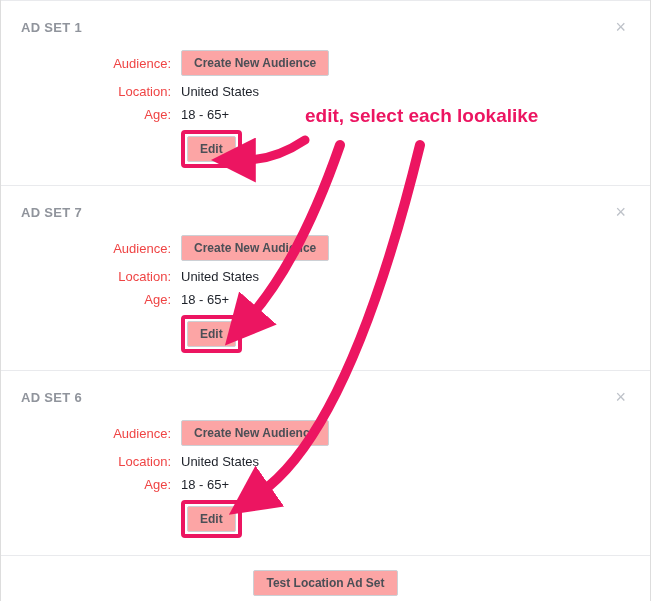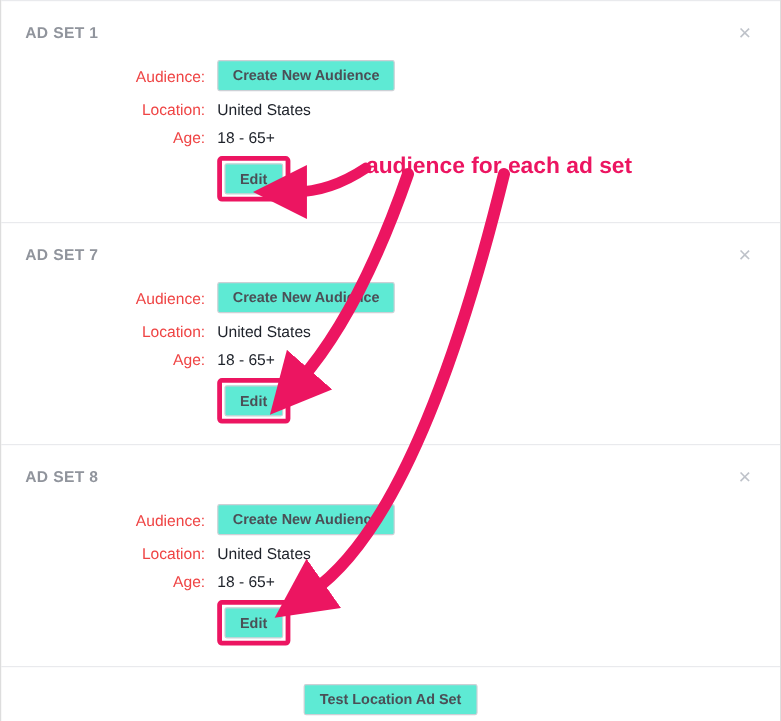--- a/index.html
+++ b/index.html
@@ -61,21 +61,21 @@
     color: #1d2129;
     font-size: 13px;
   }
   .btn {
     display: inline-block;
     border: 1px solid #ccd0d5;
     border-radius: 2px;
     padding: 5px 12px;
     font-size: 12px;
     color: #4b4f56;
-    background: #5eead4;
+    background: #fca5a5;
     cursor: pointer;
     font-weight: bold;
   }
   .edit-wrap {
     margin-top: 4px;
     margin-bottom: 2px;
   }
   .edit-highlight {
     display: inline-block;
     border: 4px solid #ec1561;
@@ -166,21 +166,21 @@
         <span class="label"></span>
         <span class="edit-highlight">
           <span class="btn">Edit</span>
         </span>
       </div>
     </div>
   </div>
 
   <div class="ad-set">
     <div class="ad-set-header">
-      <span class="ad-set-title">AD SET 8</span>
+      <span class="ad-set-title">AD SET 6</span>
       <span class="close-x">×</span>
     </div>
     <div class="form-rows">
       <div class="row">
         <span class="label">Audience:</span>
         <span class="btn">Create New Audience</span>
       </div>
       <div class="row">
         <span class="label">Location:</span>
         <span class="value">United States</span>
@@ -198,22 +198,21 @@
     </div>
   </div>
 
   <div class="footer">
     <span class="btn">Test Location Ad Set</span>
   </div>
 </div>
 
 <div class="overlay">
   <div class="annotation-text">
-    <br>
-    <span>audience for each ad set</span>
+    <span>edit, select each lookalike</span><br>
   </div>
   <svg width="651" height="601" style="position:absolute;left:0;top:0;">
     <defs>
       <marker id="arrowhead" markerWidth="5" markerHeight="5" refX="1.2" refY="2.5" orient="auto">
         <polygon points="0 0, 5 2.5, 0 5" fill="#ec1561"></polygon>
       </marker>
     </defs>
 
     <path d="M 305 140 Q 275 160 245 160" stroke="#ec1561" stroke-width="9" fill="none" marker-end="url(#arrowhead)" stroke-linecap="round"></path>
 

